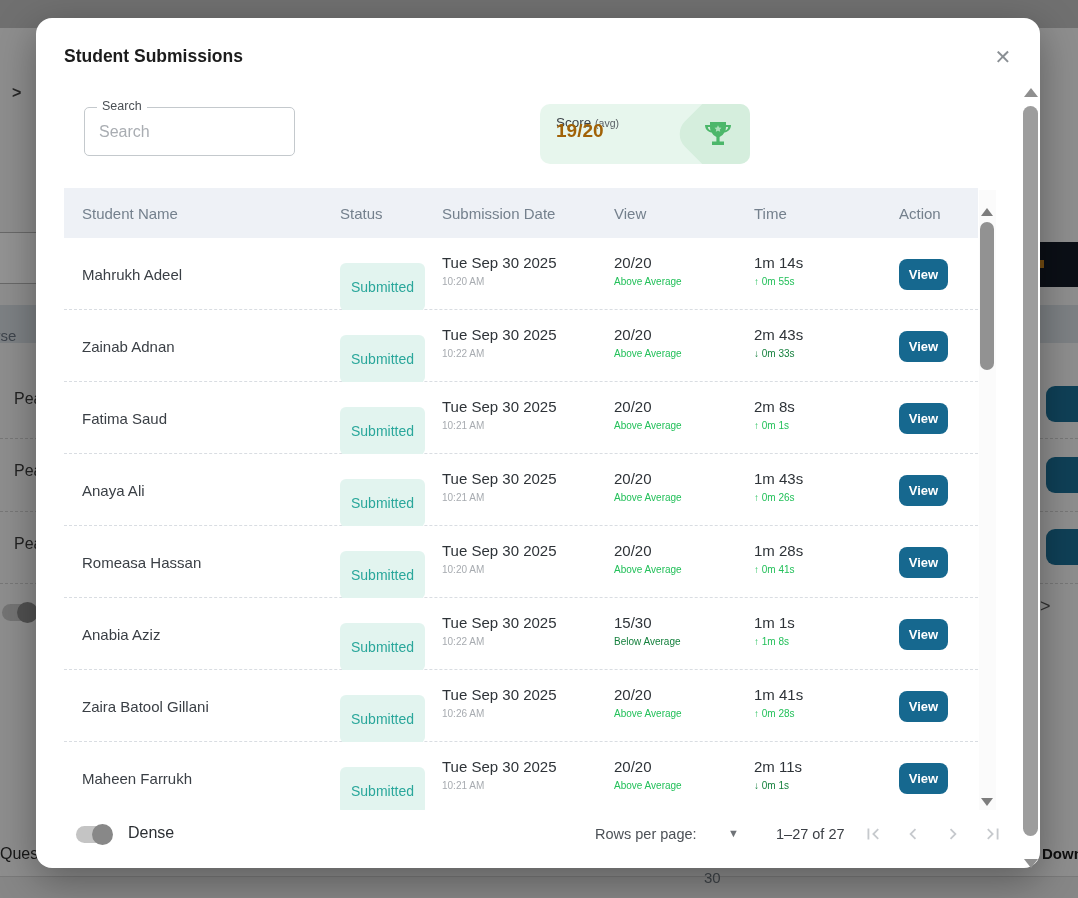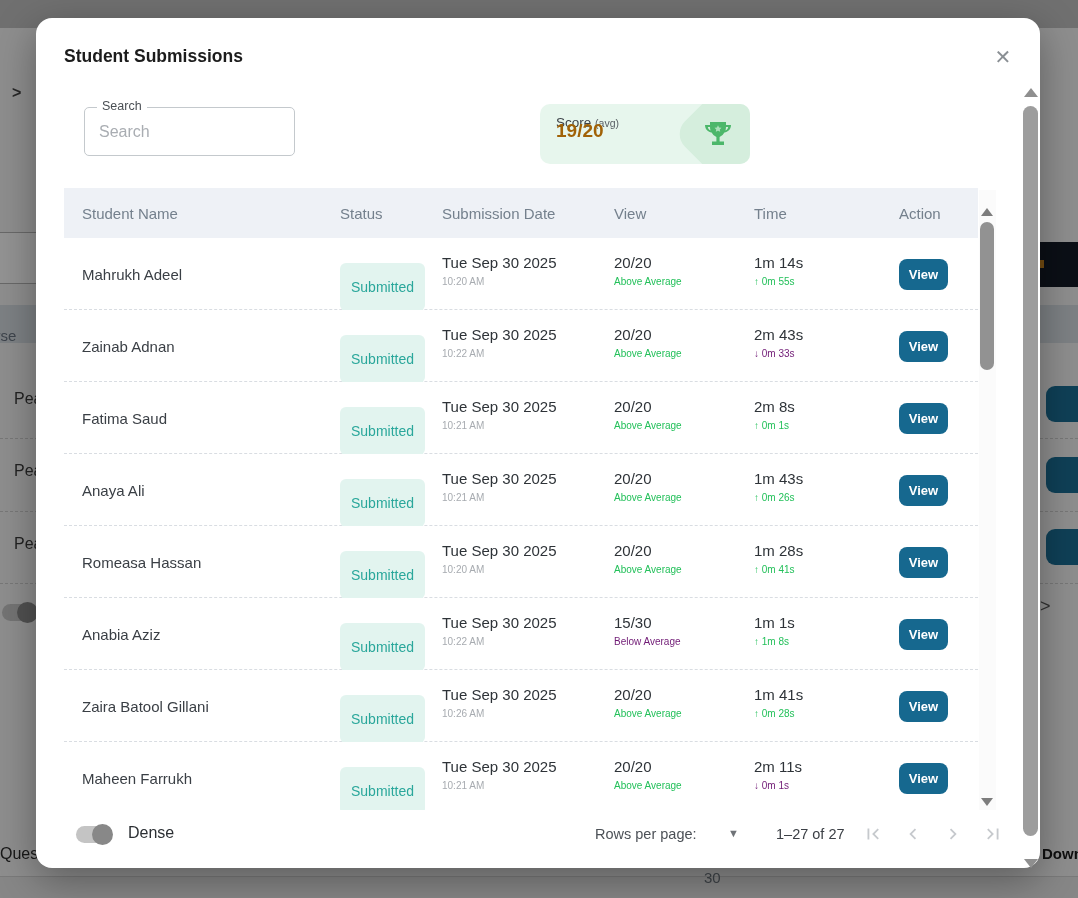--- a/index.html
+++ b/index.html
@@ -63,21 +63,21 @@
   .badge { position:absolute; left:276px; top:25px; font-size:14px; color:#2aa79b; background:#e2f4ef;
     padding:16px 11px; border-radius:6px; }
   .cell2 { position:absolute; top:16px; }
   .c-date { left:378px; }
   .c-marks { left:550px; }
   .c-time { left:690px; }
   .l1 { font-size:15px; color:#2e3338; }
   .l2 { font-size:10px; margin-top:5px; }
   .muted { color:#a7abb0; }
   .good { color:#23c05a; }
-  .bad  { color:#701a75; }
+  .bad  { color:#15803d; }
   .view-btn { position:absolute; left:835px; top:21px; width:49px; height:31px; background:#16688f; color:#fff;
     font-size:13px; font-weight:700; border:none; border-radius:8px; cursor:pointer; font-family:"Liberation Sans", sans-serif;text-align:center; }
 
   
   .in-scroll { position:absolute; left:943px; top:172px; width:17px; height:622px; background:#fbfbfb; }
   .in-scroll .arr-up, .in-scroll .arr-dn { position:absolute; left:2px; width:0; height:0; border-left:6px solid transparent; border-right:6px solid transparent; }
   .arr-up { top:18px; border-bottom:8px solid #7d7d7d; }
   .arr-dn { bottom:6px; border-top:8px solid #7d7d7d; }
   .in-thumb { position:absolute; left:1px; top:32px; width:14px; height:148px; background:#929292; border-radius:7px; }
 

